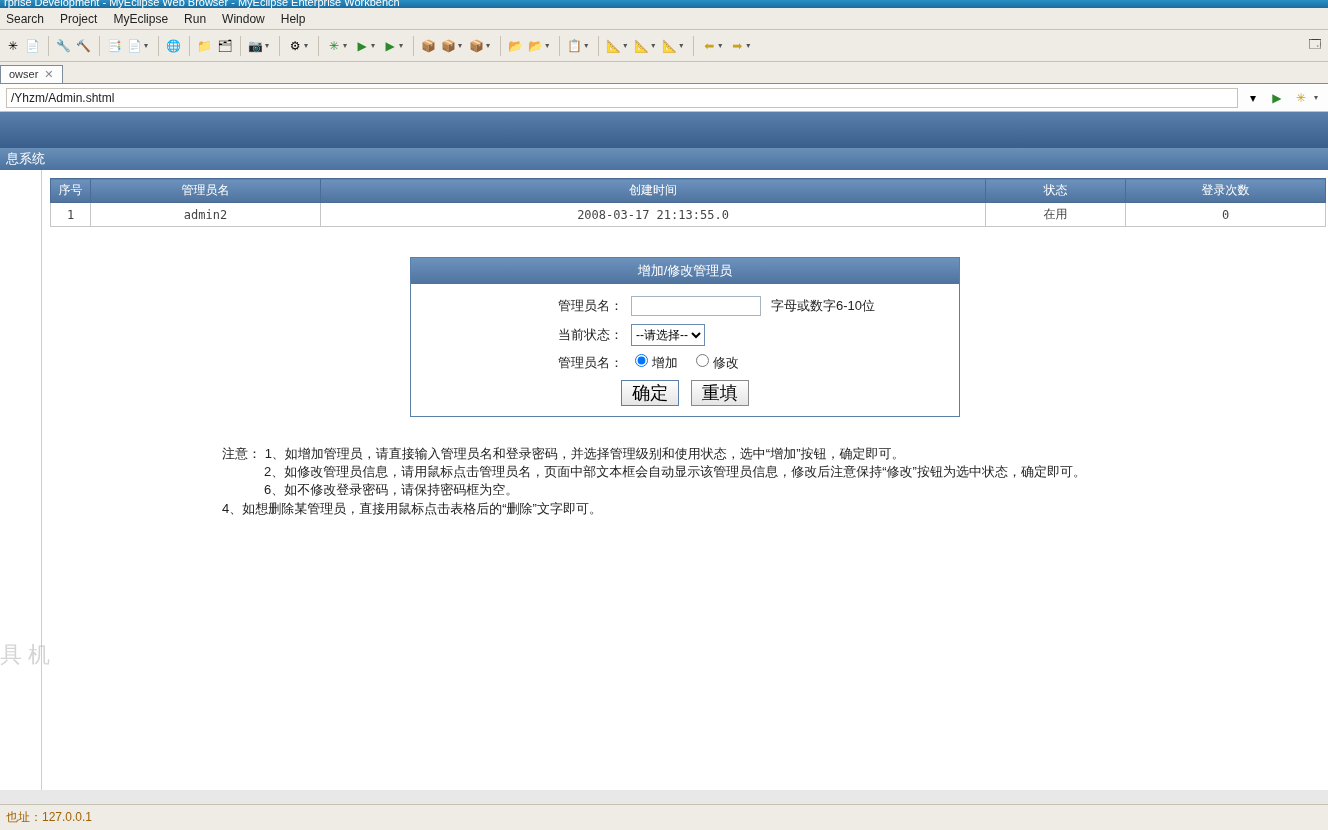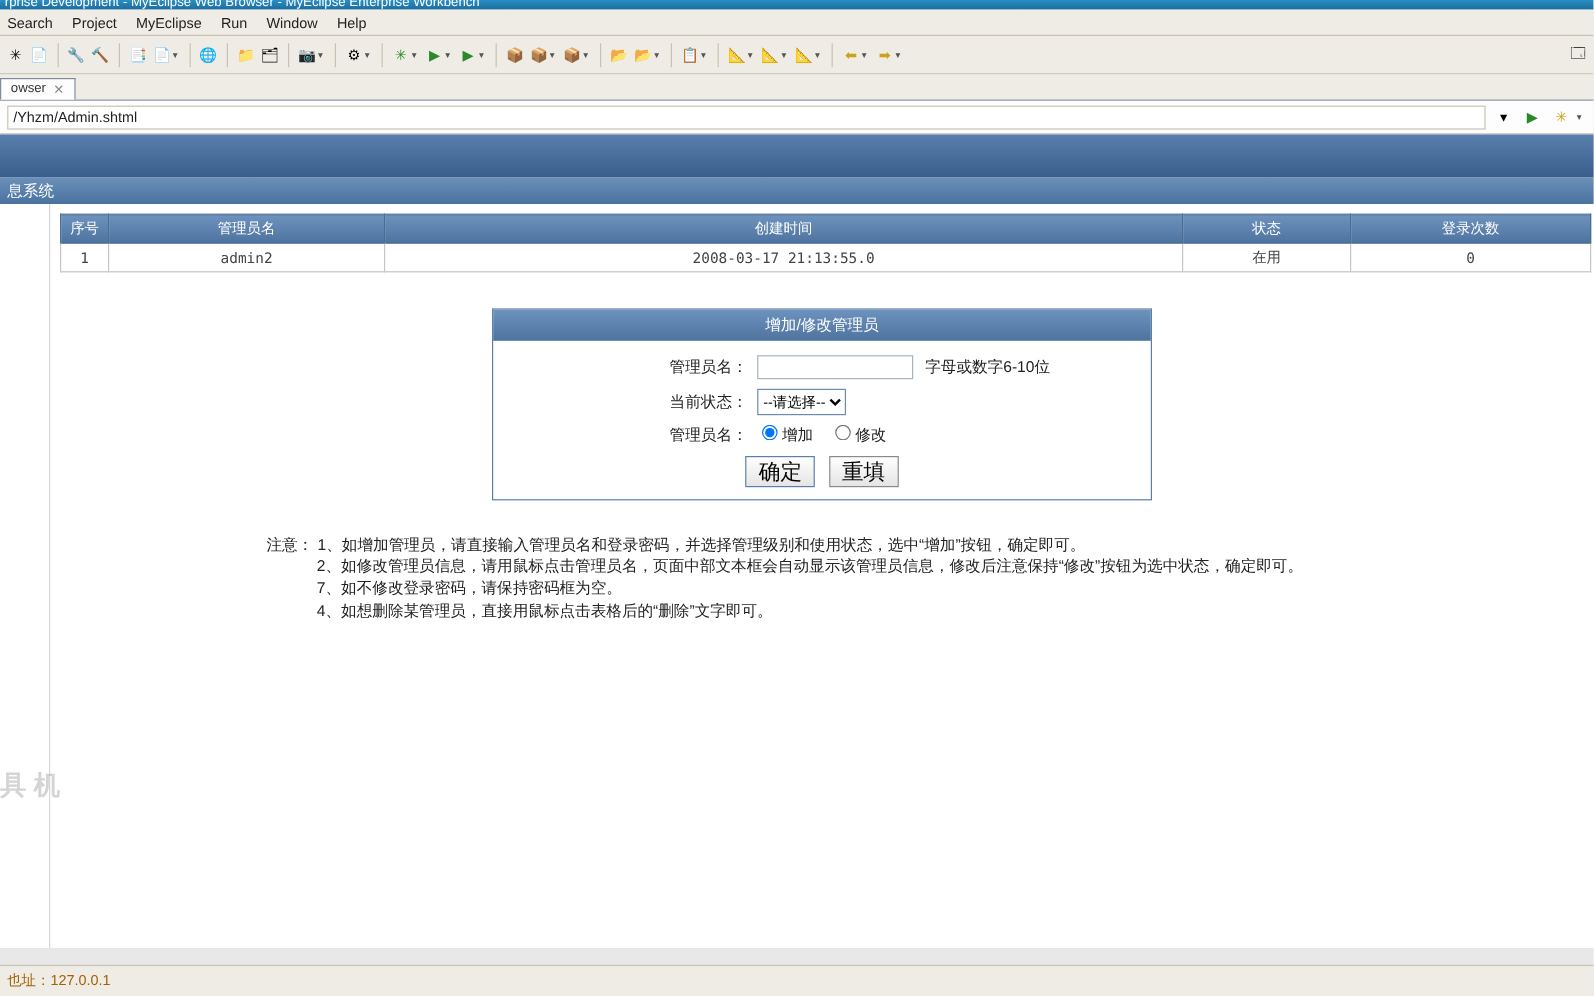--- a/index.html
+++ b/index.html
@@ -217,21 +217,21 @@
   display: flex; align-items: center;
   padding: 0 6px;
   font-size: 12px;
   color: #a16207;
 }
 .watermark {
   position: absolute;
   left: 0; bottom: 120px;
   font-size: 22px;
   color: #aaa;
-  font-weight: bold;
+  font-weight: normal;
   opacity: .5;
   pointer-events: none;
 }
 </style>
 </head>
 <body>
 
 <div class="title-bar">
   <span>rprise Development - MyEclipse Web Browser - MyEclipse Enterprise Workbench</span>
 </div>
@@ -378,22 +378,22 @@
             <button class="btn outline">确定</button>
             <button class="btn">重填</button>
           </div>
         </div>
       </div>
 
       <div class="notes">
         <span>注意：</span>
         <span>1、如增加管理员，请直接输入管理员名和登录密码，并选择管理级别和使用状态，选中“增加”按钮，确定即可。</span><br>
         <span style="margin-left:42px;display:inline-block">2、如修改管理员信息，请用鼠标点击管理员名，页面中部文本框会自动显示该管理员信息，修改后注意保持“修改”按钮为选中状态，确定即可。</span><br>
-        <span style="margin-left:42px;display:inline-block">7、如不修改登录密码，请保持密码框为空。</span><br>
-        <span style="margin-left:42px;display:inline-block">4、如想删除某管理员，直接用鼠标点击表格后的“删除”文字即可。</span>
+        <span style="margin-left:42px;display:inline-block">6、如不修改登录密码，请保持密码框为空。</span><br>
+        <span style="display:inline-block">4、如想删除某管理员，直接用鼠标点击表格后的“删除”文字即可。</span>
       </div>
 
       <div class="watermark">具
 机</div>
     </div>
   </div>
 </div>
 
 <div class="status-bar">
   <span>也址：127.0.0.1</span>

